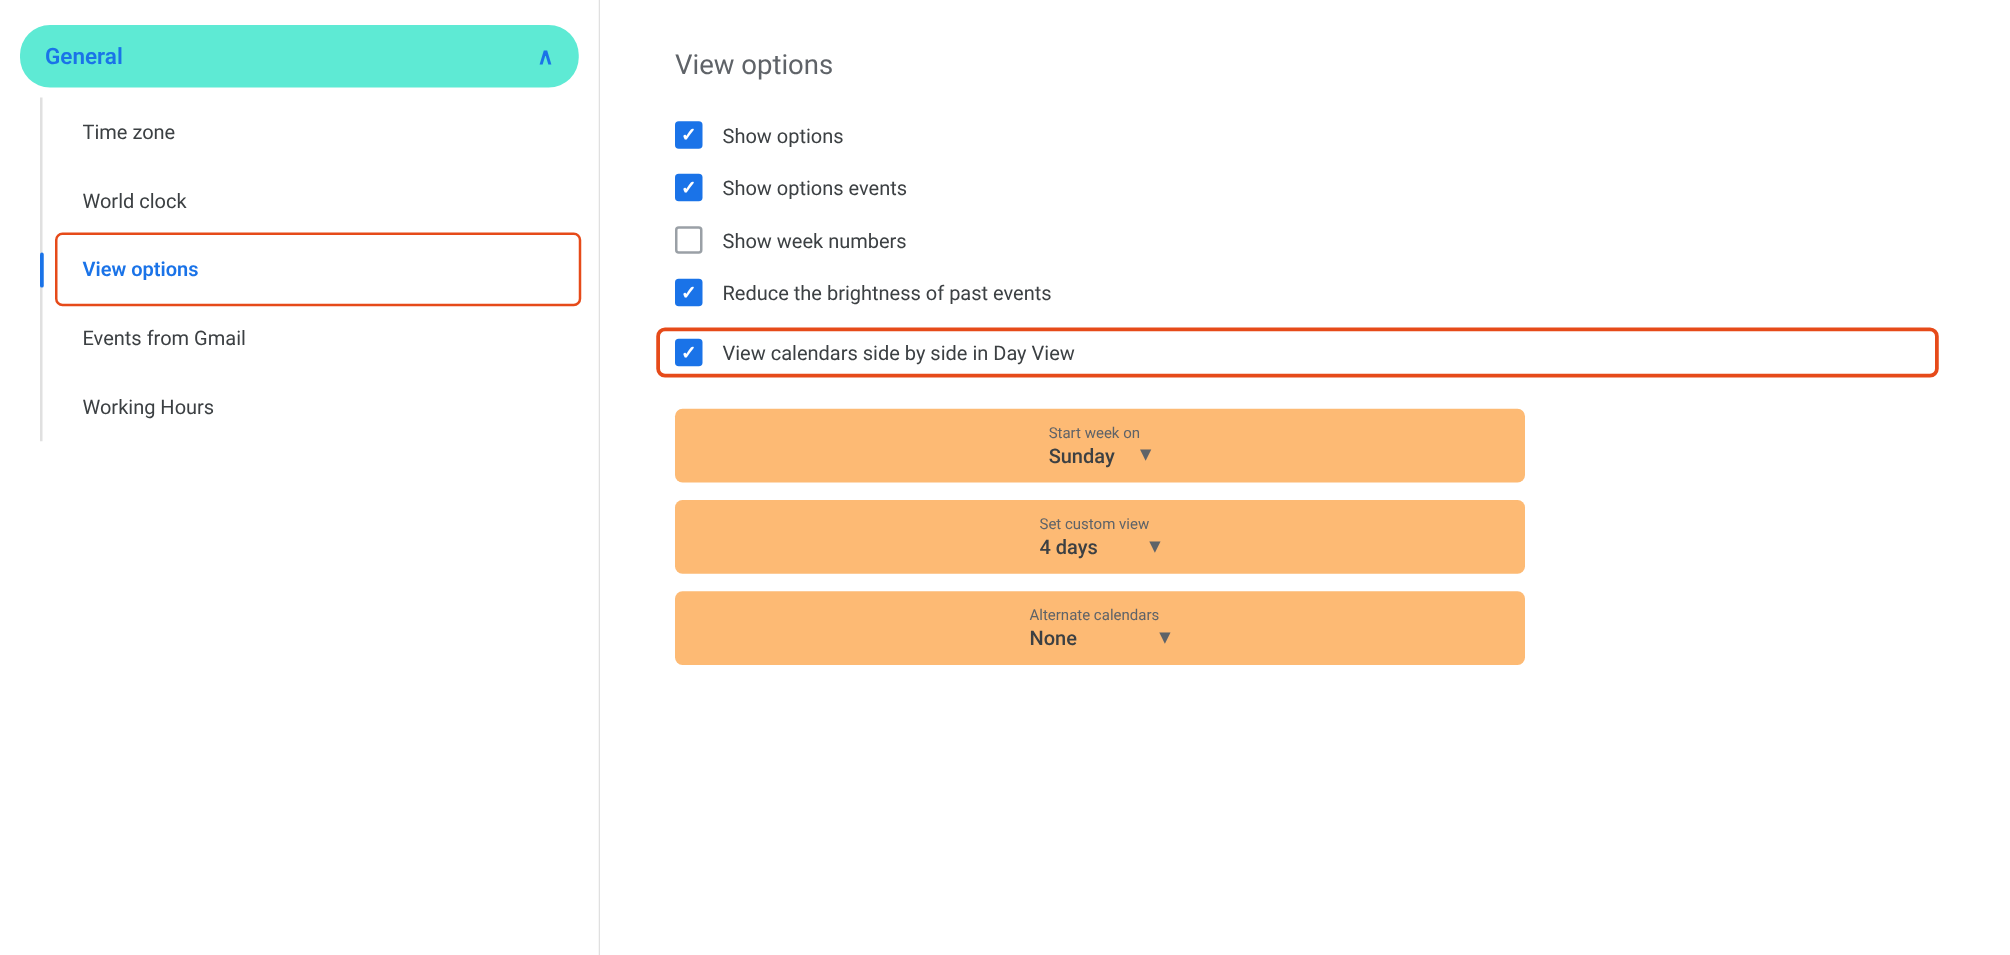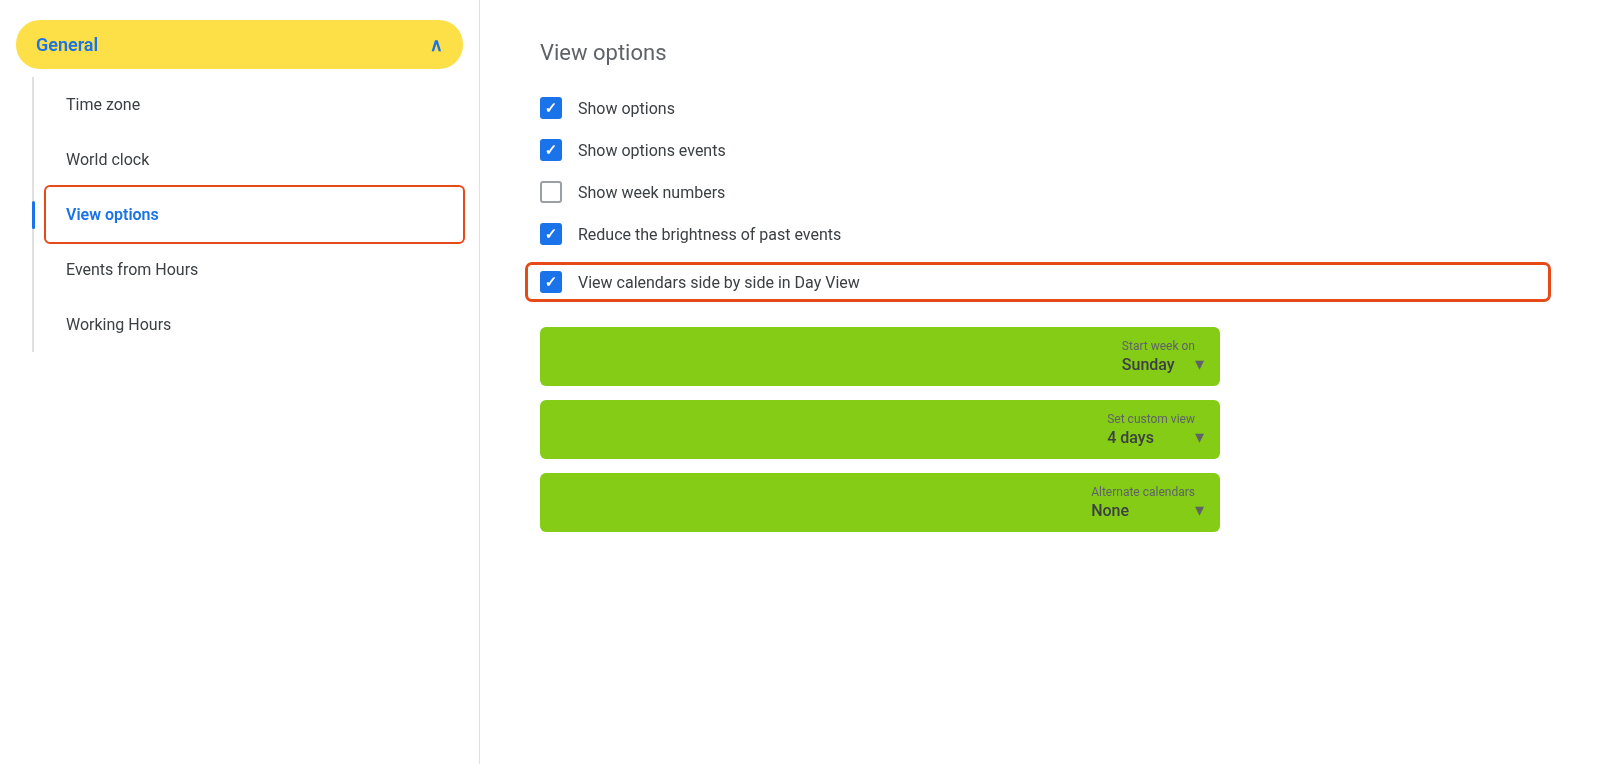--- a/index.html
+++ b/index.html
@@ -20,21 +20,21 @@
       min-width: 480px;
       padding: 20px 16px;
       border-right: 1px solid #e0e0e0;
       overflow-y: auto;
     }
 
     .sidebar-general-btn {
       display: flex;
       align-items: flex-end;
       justify-content: space-between;
-      background: #fde047;
+      background: #5eead4;
       border-radius: 24px;
       padding: 14px 20px;
       cursor: pointer;
       margin-bottom: 8px;
       gap: 12px;
     }
 
     .sidebar-general-btn span {
       font-size: 18px;
       font-weight: 600;
@@ -146,27 +146,27 @@
       margin-left: -12px;
     }
 
     
     .dropdown-section {
       margin-top: 28px;
       max-width: 680px;
     }
 
     .dropdown-item {
-      background: #84cc16;
+      background: #fdba74;
       border-radius: 6px;
       padding: 12px 16px;
       margin-bottom: 14px;
       display: flex;
       align-items: flex-end;
-      justify-content: flex-end;
+      justify-content: center;
       cursor: pointer;
     }
 
     .dropdown-item-content {
       display: flex;
       flex-direction: column;
       gap: 2px;
     }
 
     .dropdown-label {
@@ -192,21 +192,21 @@
   <div class="sidebar-general-btn">
     <span>General</span>
     <span class="chevron-icon">∧</span>
   </div>
 
   <div class="sidebar-subitems">
 
       <div class="sidebar-item">Time zone</div>
       <div class="sidebar-item">World clock</div>
       <div class="sidebar-item active sidebar-item-highlight">View options</div>
-      <div class="sidebar-item">Events from Hours</div>
+      <div class="sidebar-item">Events from Gmail</div>
       <div class="sidebar-item">Working Hours</div>
     </div>
 </div>
 
 <div class="main-content">
   <h2 class="section-title">View options</h2>
 
   <div>
 
   <div class="checkbox-row">

